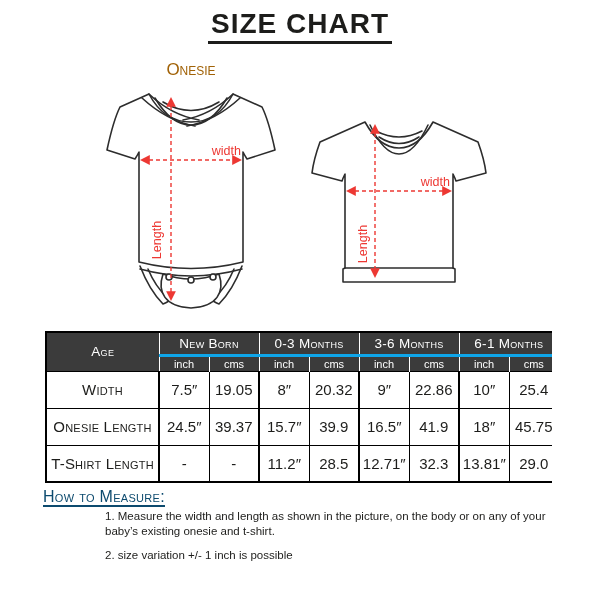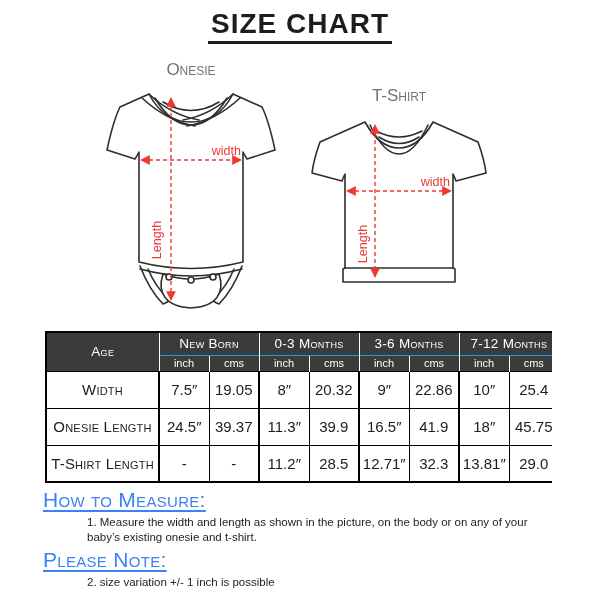--- a/index.html
+++ b/index.html
@@ -10,61 +10,61 @@
   }
   
   .title-wrap { position:absolute; top:8px; left:0; width:600px; text-align:center; }
   .title {
     display:inline-block; font-size:28px; font-weight:bold; letter-spacing:1px;
     color:#1d1d1b; border-bottom:3px solid #1d1d1b; padding:0 3px 1px 3px;
   }
   
   .diagram-label {
     position:absolute; text-align:center; font-variant:small-caps;
-    font-size:17px; color:#737373;
+    font-size:17px; color:#a16207;
   }
   #onesie-label { left:105px; top:60px; width:172px; }
   #tshirt-label { left:310px; top:86px; width:178px; }
   #onesie-svg { position:absolute; left:105px; top:88px; }
   #tshirt-svg { position:absolute; left:310px; top:116px; }
   .red-label { font-family:"Liberation Sans", sans-serif; font-size:12.5px; }
   
   table.size-table {
     position:absolute; left:45px; top:331px; width:513px;
     border-collapse:collapse; table-layout:fixed; background:#ec4899;
     border:2px solid #000;
   }
   .size-table th {
     background:#3b3b3b; color:#fff; font-weight:normal; text-align:center;
   }
   .size-table thead th { border-left:1px solid #fff; }
-  .size-table tr.unit-row th { border-top:1px solid #0ea5e9; }
+  .size-table tr.unit-row th { border-top:3px solid #0ea5e9; }
   .size-table th.corner { font-variant:small-caps; font-size:17px; letter-spacing:0.5px; }
   .size-table tr.group-row th { font-variant:small-caps; font-size:13.5px; height:23px; letter-spacing:0.3px; }
   .size-table tr.unit-row th { font-size:11px; height:16px; }
   .size-table tbody td {
     border:1px solid #000; height:37px; text-align:center;
     font-size:15px; vertical-align:middle; background:#fff;
   }
   .size-table tbody td.row-label {
     font-variant:small-caps; font-size:15px; letter-spacing:0.2px;
     border-right:2px solid #000;
   }
   .size-table tbody td.gs { border-left-width:2px; }
   
   .note-section { position:absolute; left:43px; width:520px; }
   #how-to-measure { top:488px; }
   #please-note { top:548px; }
   .note-heading {
-    font-variant:small-caps; font-size:21px; font-weight:normal; color:#3b82f6;
+    font-variant:small-caps; font-size:16px; font-weight:normal; color:#0c4a6e;
     text-decoration:underline; text-underline-offset:3px; text-decoration-thickness:1.5px;
     margin-bottom:3px; letter-spacing:0.3px;
   }
   .note-items { list-style:none; padding-left:44px; }
-  .note-items li { font-size:11.5px; line-height:15px; max-width:478px; }
+  .note-items li { font-size:11.5px; line-height:15px; max-width:478px;margin-left:18px; }
 </style>
 </head>
 <body>
 
 <div class="page">
 
   <div class="title-wrap">
     <span class="title">SIZE CHART</span>
   </div>
 
@@ -99,21 +99,20 @@
       <circle fill="#ffffff" cx="108" cy="189" r="3"></circle>
     </g>
     <g stroke="#ed3833" stroke-width="1.4" fill="none">
       <line x1="66" y1="11" x2="66" y2="211" stroke-dasharray="4 3" marker-start="url(#arrO)" marker-end="url(#arrO)"></line>
       <line x1="37" y1="72" x2="135" y2="72" stroke-dasharray="4 3" marker-start="url(#arrO)" marker-end="url(#arrO)"></line>
     </g>
     <text class="red-label" x="136" y="67" fill="#ed3833" text-anchor="end">width</text>
     <text class="red-label" x="56" y="152" fill="#ed3833" text-anchor="middle" transform="rotate(-90 56 152)">Length</text>
   </svg>
 
-  <div class="diagram-label" id="tshirt-label">T-Shirt</div>
 
   <svg id="tshirt-svg" width="178" height="170" viewBox="0 0 178 170">
     <defs>
       <marker id="arrT" viewBox="0 0 10 10" refX="8" refY="5" markerWidth="7" markerHeight="7" orient="auto-start-reverse">
         <path d="M0,0 L10,5 L0,10 z" fill="#ed3833"></path>
       </marker>
     </defs>
     <g stroke="#2d2d2d" stroke-width="1.6" fill="none" stroke-linejoin="round" stroke-linecap="round">
       <path fill="#ffffff" d="M55,6
         C65,24 77,32 89,32 C101,32 113,24 123,6
@@ -142,21 +141,21 @@
         <col style="width:50px">
       <col style="width:50px">
         <col style="width:50px">
     </colgroup>
     <thead>
       <tr class="group-row">
         <th class="corner" rowspan="2">Age</th>
         <th colspan="2">New Born</th>
         <th colspan="2">0-3 Months</th>
         <th colspan="2">3-6 Months</th>
-        <th colspan="2">7-12 Months</th>
+        <th colspan="2">6-1 Months</th>
       </tr>
       <tr class="unit-row">
         <th>inch</th>
         <th>cms</th>
         <th>inch</th>
         <th>cms</th>
         <th>inch</th>
         <th>cms</th>
         <th>inch</th>
         <th>cms</th>
@@ -171,21 +170,21 @@
         <td>20.32</td>
         <td class="gs">9″</td>
         <td>22.86</td>
         <td class="gs">10″</td>
         <td>25.4</td>
       </tr>
       <tr>
         <td class="row-label">Onesie Length</td>
         <td class="gs">24.5″</td>
         <td>39.37</td>
-        <td class="gs">11.3″</td>
+        <td class="gs">15.7″</td>
         <td>39.9</td>
         <td class="gs">16.5″</td>
         <td>41.9</td>
         <td class="gs">18″</td>
         <td>45.75</td>
       </tr>
       <tr>
         <td class="row-label">T-Shirt Length</td>
         <td class="gs">-</td>
         <td>-</td>
@@ -200,19 +199,18 @@
   </table>
 
   <div class="note-section" id="how-to-measure">
     <div class="note-heading">How to Measure:</div>
     <ul class="note-items">
       <li>1. Measure the width and length as shown in the picture, on the body or on any of your baby’s existing onesie and t-shirt.</li>
     </ul>
   </div>
 
   <div class="note-section" id="please-note">
-    <div class="note-heading">Please Note:</div>
     <ul class="note-items">
       <li>2. size variation +/- 1 inch is possible</li>
     </ul>
   </div>
 
 </div>
 
 </body></html>

